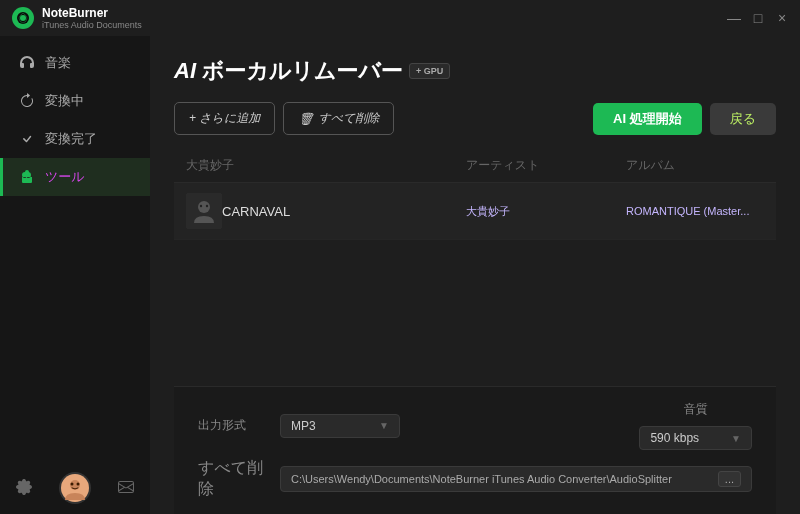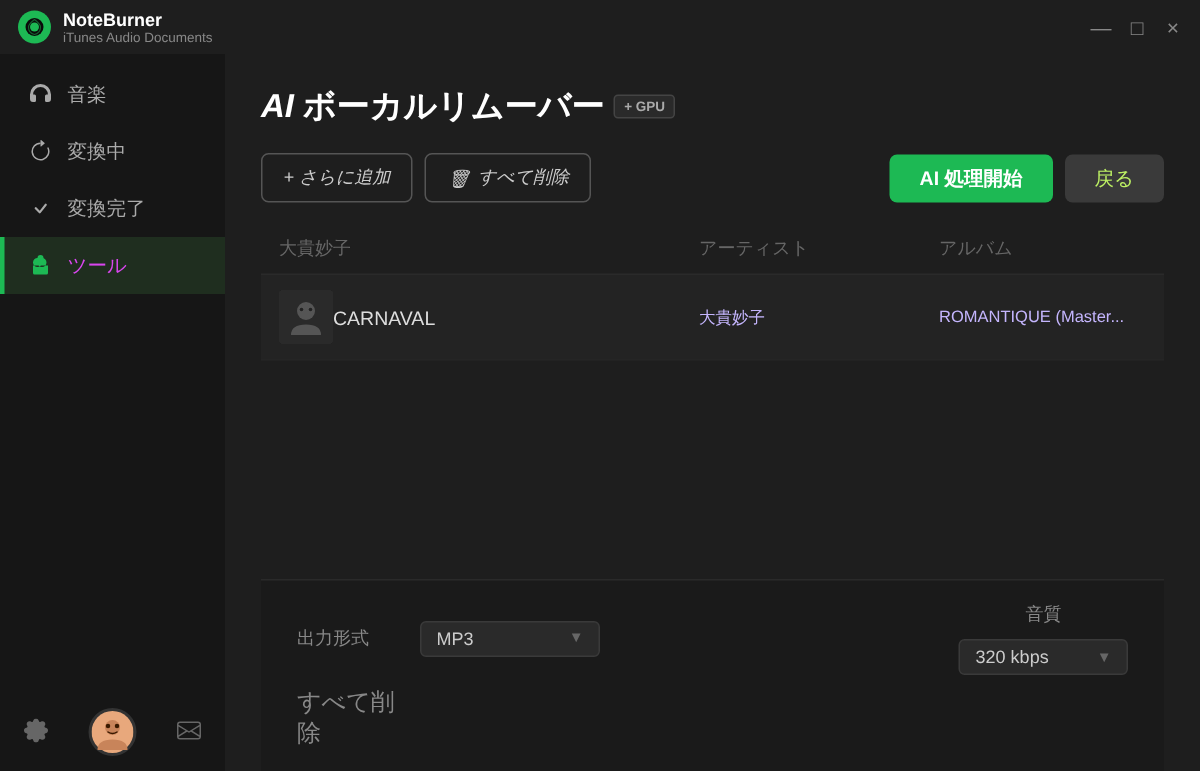--- a/index.html
+++ b/index.html
@@ -476,24 +476,28 @@
     <div class="footer">
       <div class="footer-row">
         <span class="footer-label">出力形式</span>
         <div class="footer-select">
           <span>MP3</span>
           <span class="chevron">▼</span>
         </div>
         <div class="quality-section">
           <span class="quality-label">音質</span>
           <div class="footer-select" style="min-width:110px;">
-            <span>320 kbps</span>
+            <span>590 kbps</span>
             <span class="chevron">▼</span>
           </div>
         </div>
       </div>
       <div class="footer-path-row">
         <span class="footer-label">すべて削除</span>
+        <div class="path-display">
+          <span style="font-size:11px;color:#aaa;overflow:hidden;white-space:nowrap;text-overflow:ellipsis;">C:\Users\Wendy\Documents\NoteBurner iTunes Audio Converter\AudioSplitter</span>
+          <button class="path-browse">...</button>
+        </div>
       </div>
     </div>
 
   </div>
 </div>
 
 </body></html>

